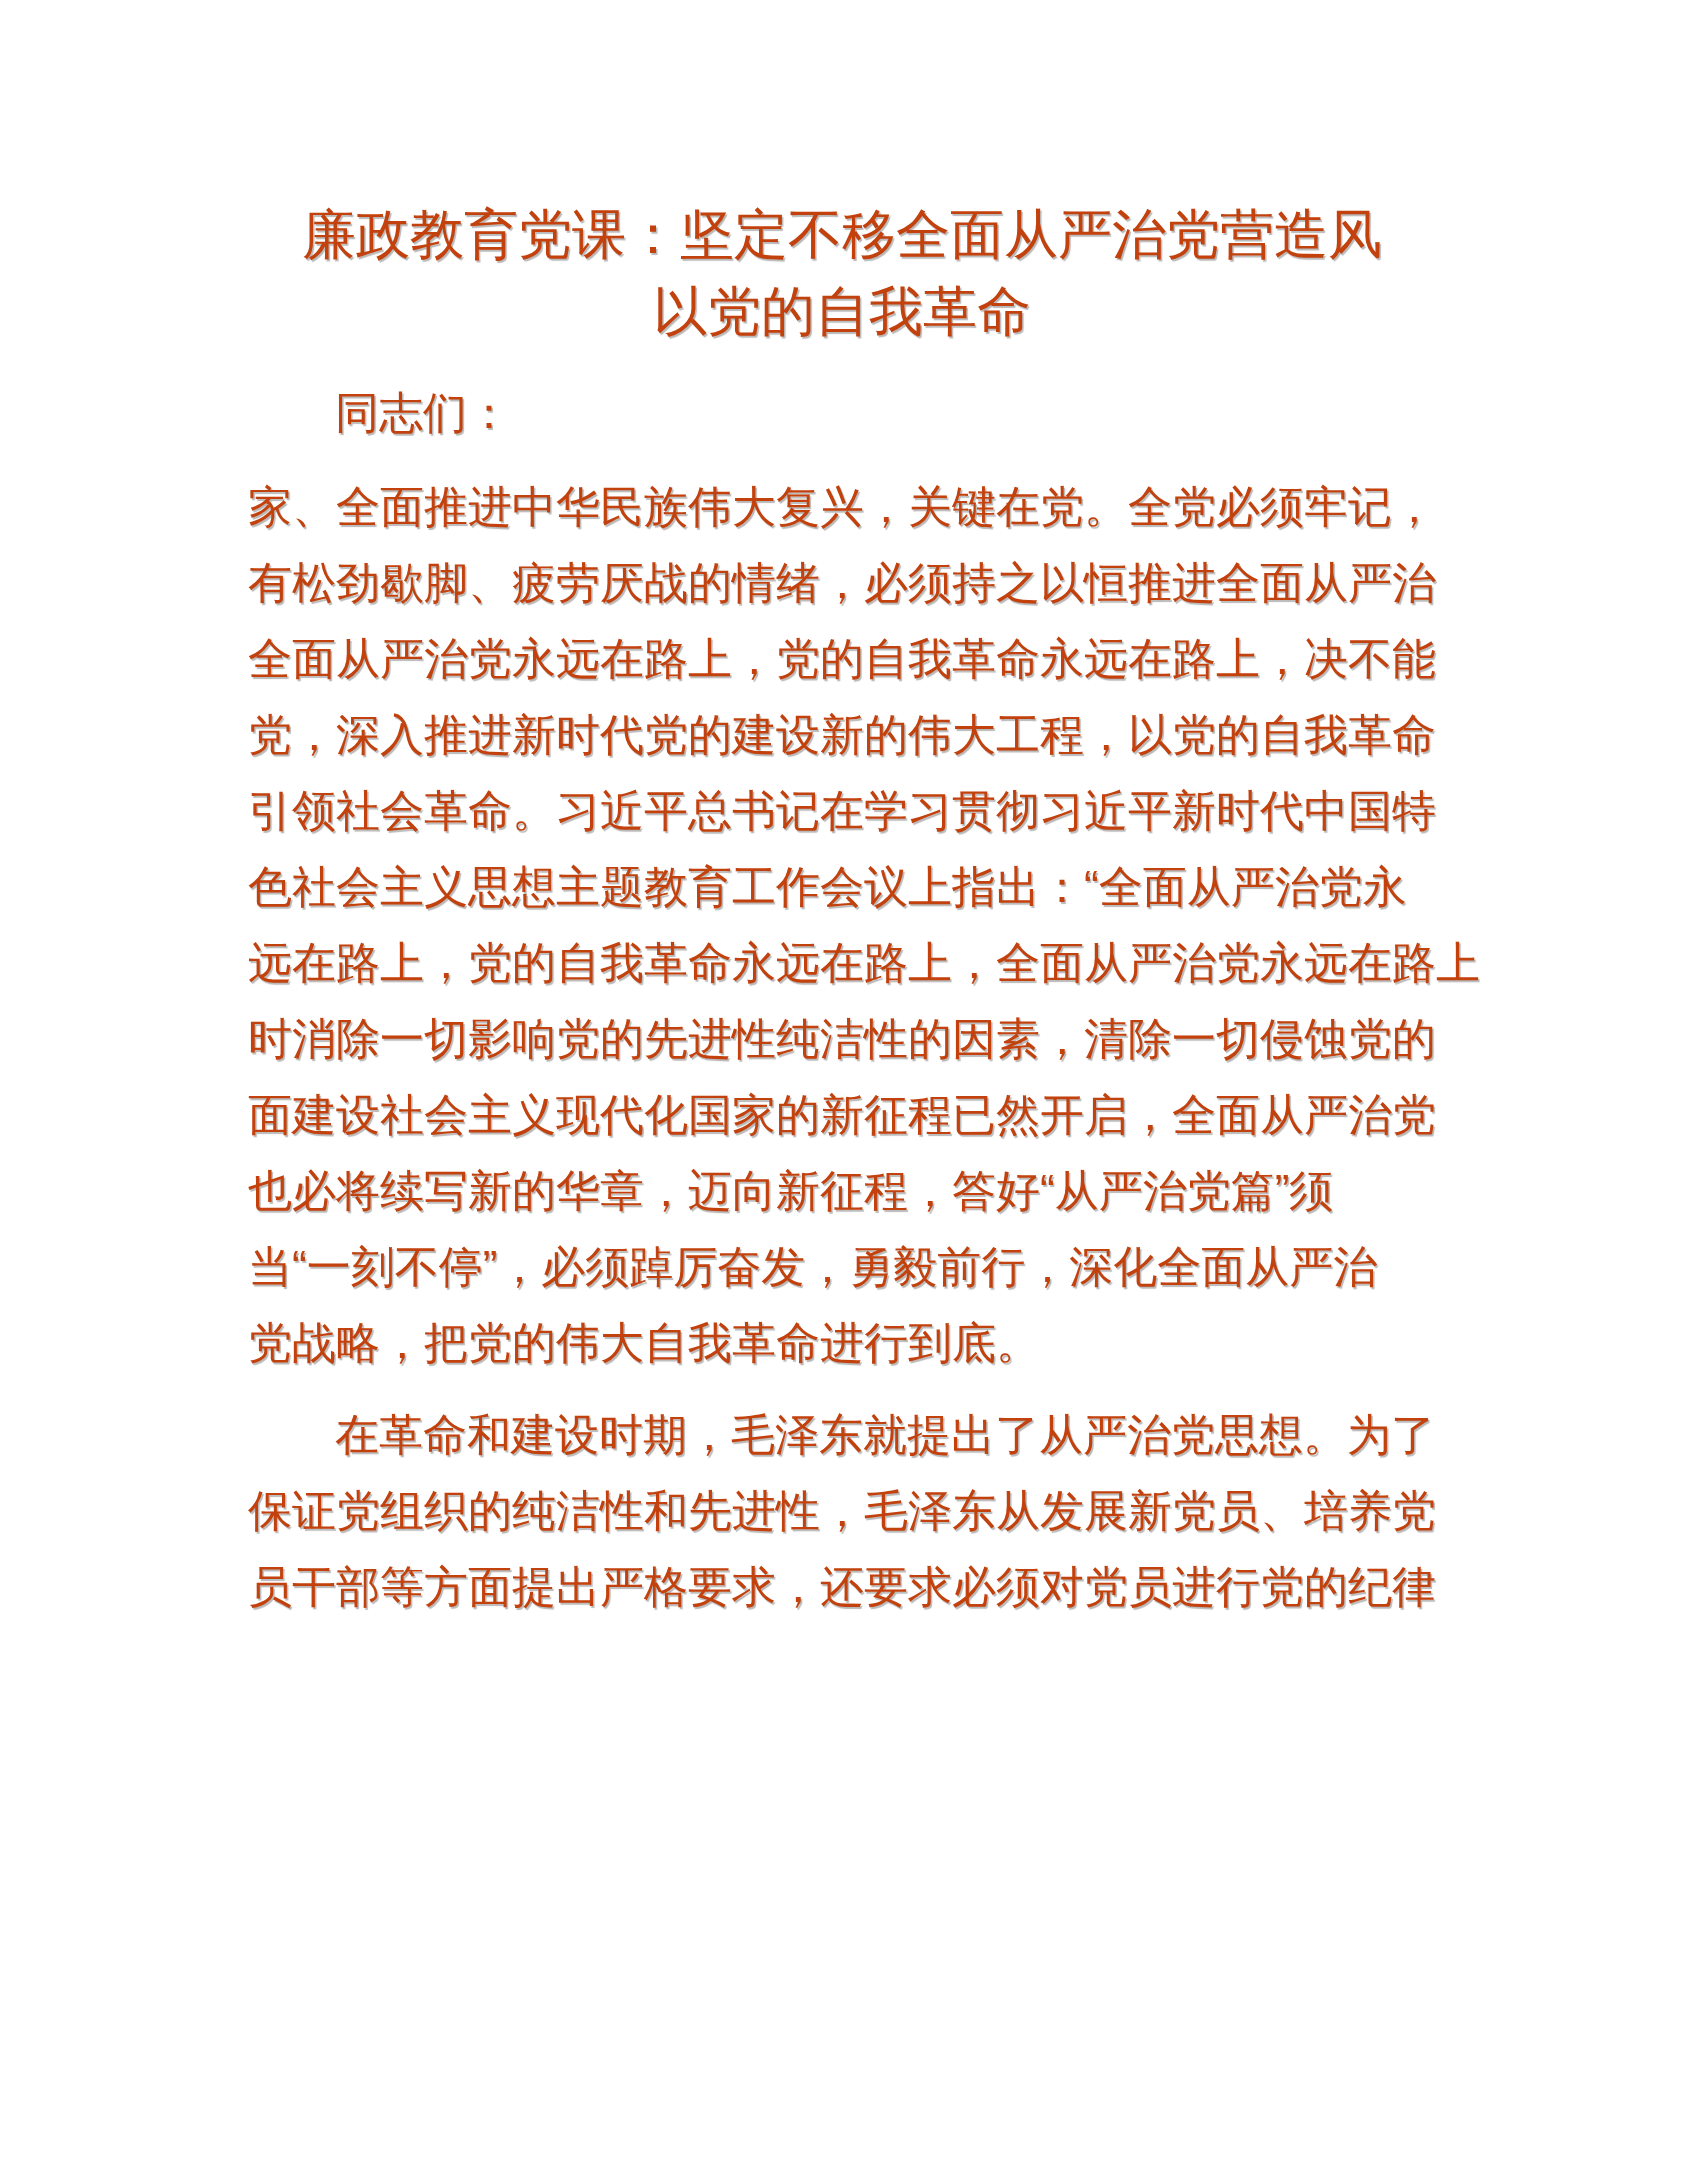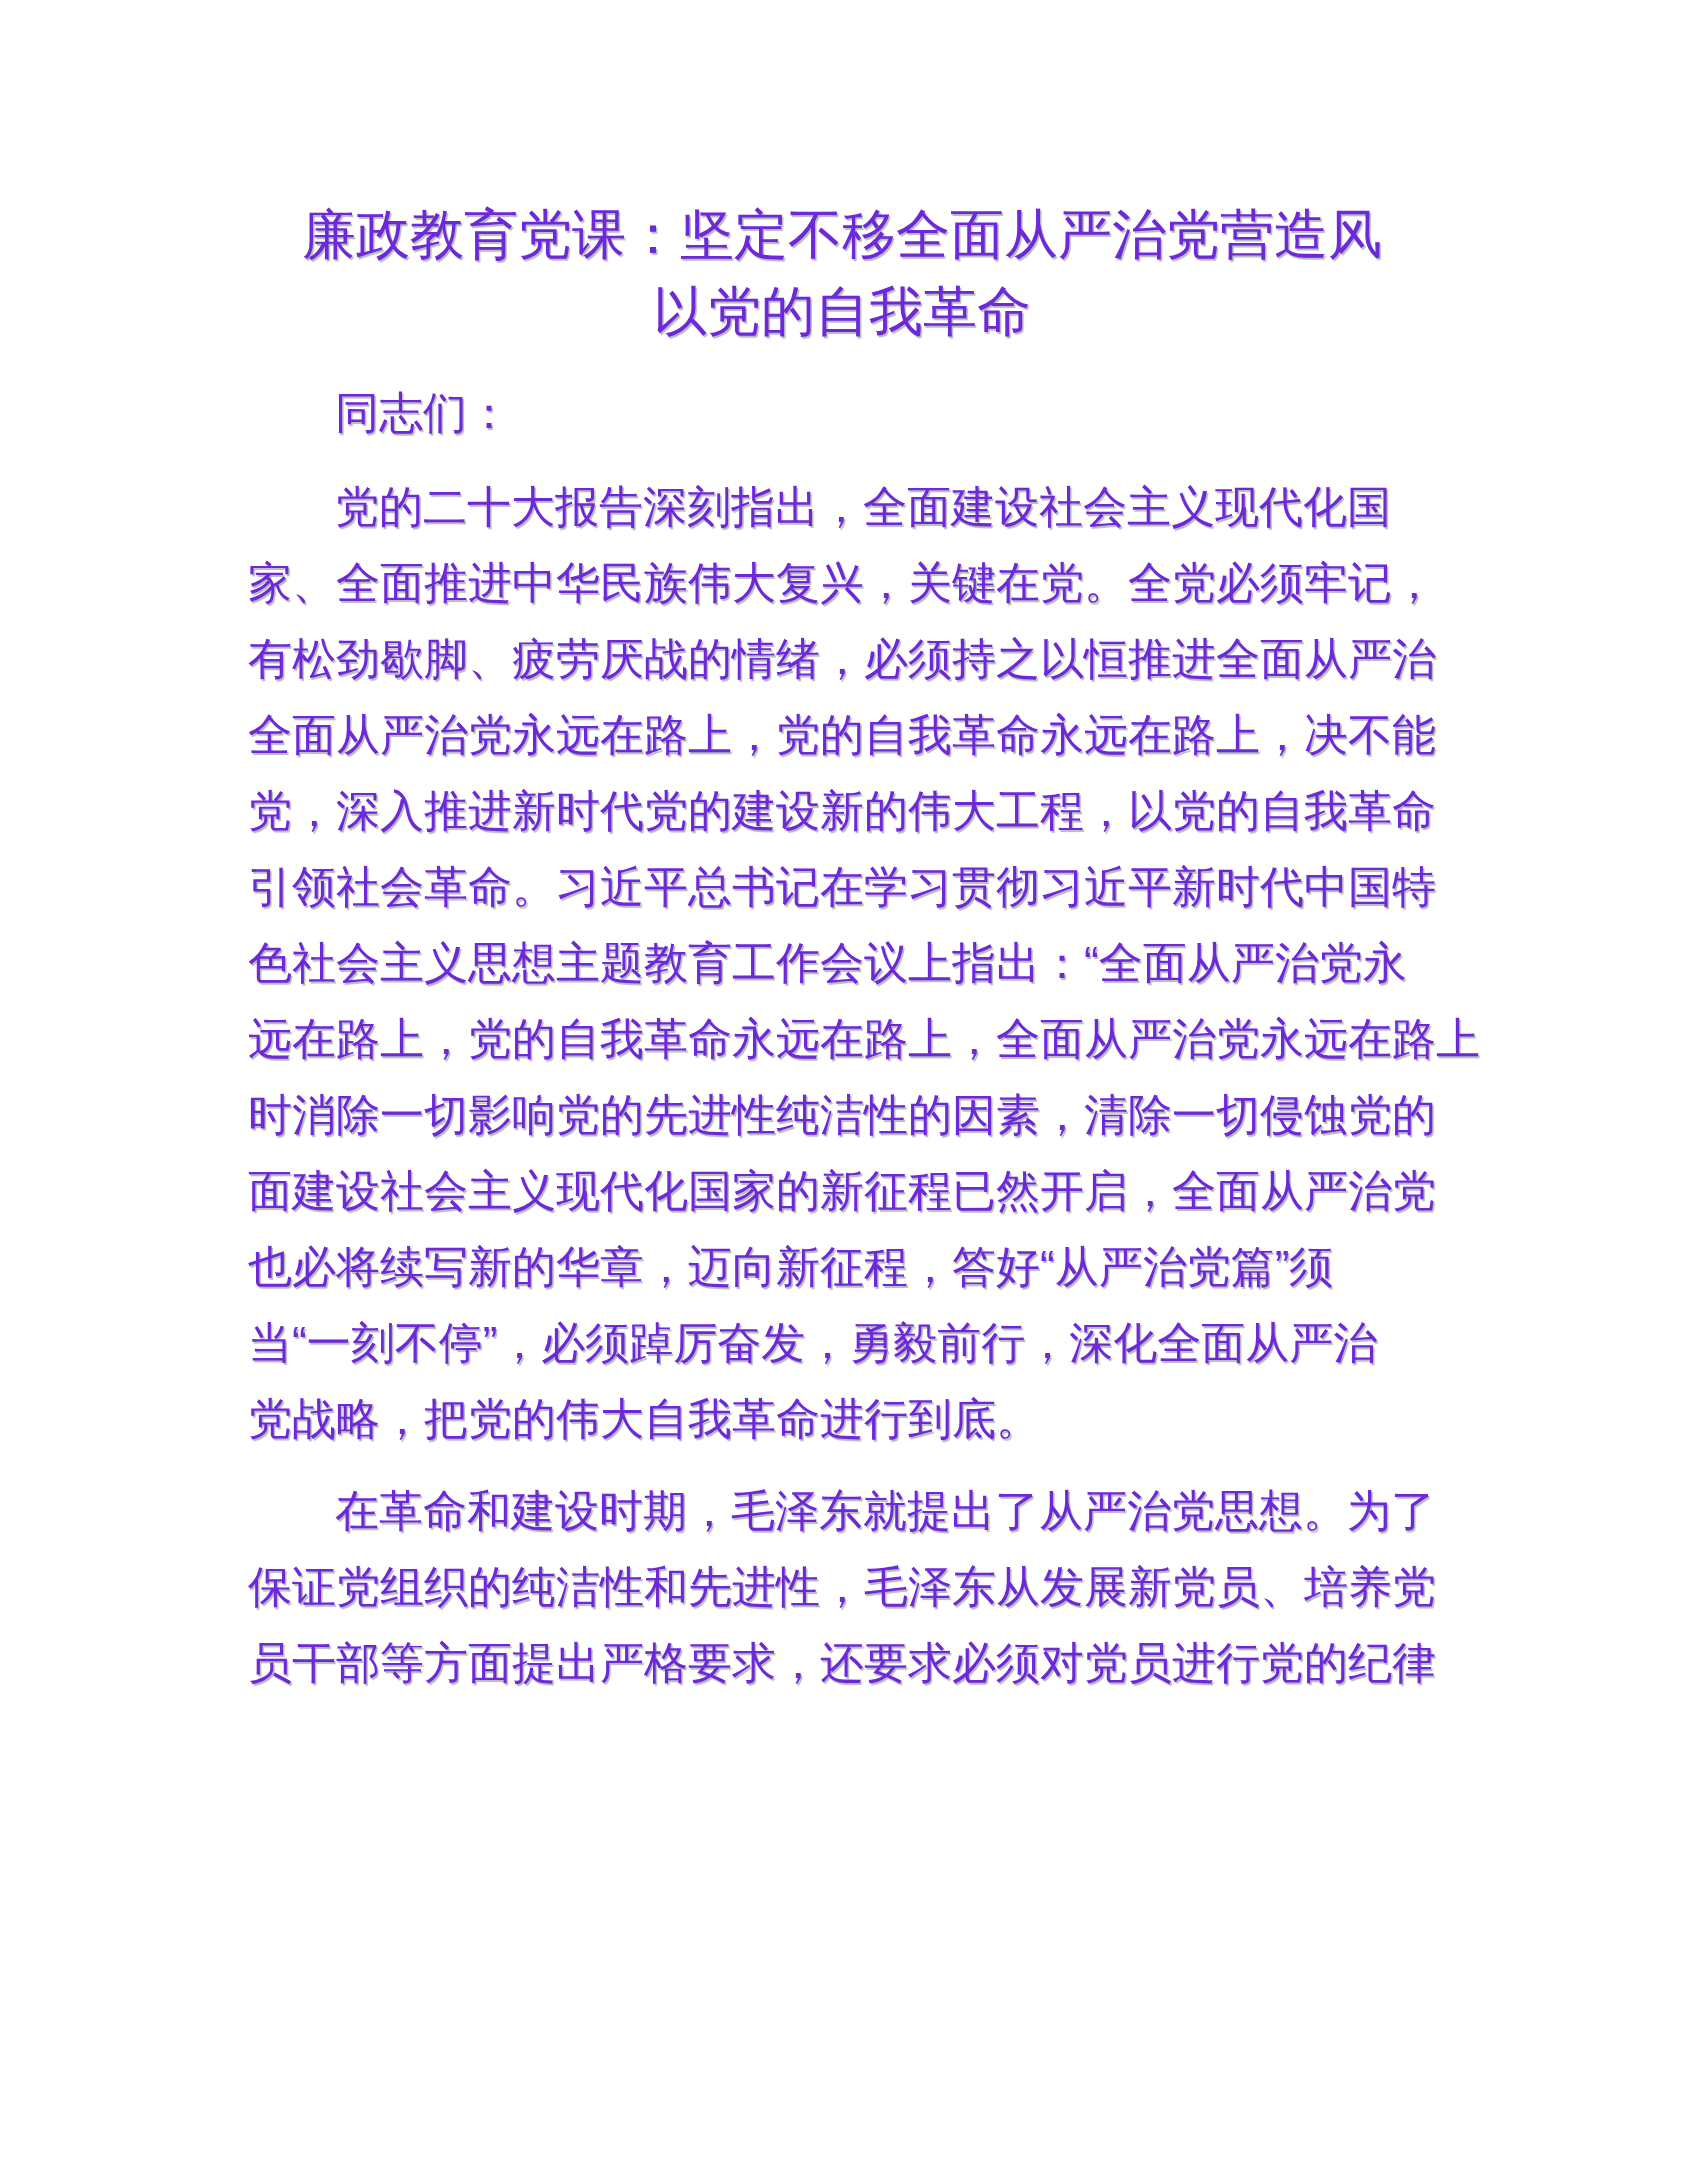--- a/index.html
+++ b/index.html
@@ -10,21 +10,21 @@
     width: 1683px;
     height: 2178px;
     background: #ffffff;
     overflow: hidden;
   }
   .page {
     position: relative;
     width: 1683px;
     height: 2178px;
     background: #ffffff;
-    color: #6d28d9;
+    color: #c2410c;
     font-family: "Liberation Sans", sans-serif;
     
     text-shadow: 1.5px 1.5px 1px rgba(0,0,0,0.28);
   }
   .content {
     width: 1188px;
     margin-left: 248px;
   }
   .doc-title {
     padding-top: 196px;
@@ -70,21 +70,20 @@
   <div class="content">
 
     <div class="doc-title">
       <div class="title-line">廉政教育党课：坚定不移全面从严治党营造风</div>
       <div class="title-line">以党的自我革命</div>
     </div>
 
     <div class="salutation">同志们：</div>
 
     <div class="para para-1">
-      <div class="line first">党的二十大报告深刻指出，全面建设社会主义现代化国</div>
       <div class="line">家、全面推进中华民族伟大复兴，关键在党。全党必须牢记，</div>
       <div class="line">有松劲歇脚、疲劳厌战的情绪，必须持之以恒推进全面从严治</div>
       <div class="line">全面从严治党永远在路上，党的自我革命永远在路上，决不能</div>
       <div class="line">党，深入推进新时代党的建设新的伟大工程，以党的自我革命</div>
       <div class="line">引领社会革命。习近平总书记在学习贯彻习近平新时代中国特</div>
       <div class="line">色社会主义思想主题教育工作会议上指出：“全面从严治党永</div>
       <div class="line">远在路上，党的自我革命永远在路上，全面从严治党永远在路上</div>
       <div class="line">时消除一切影响党的先进性纯洁性的因素，清除一切侵蚀党的</div>
       <div class="line">面建设社会主义现代化国家的新征程已然开启，全面从严治党</div>
       <div class="line">也必将续写新的华章，迈向新征程，答好“从严治党篇”须</div>

